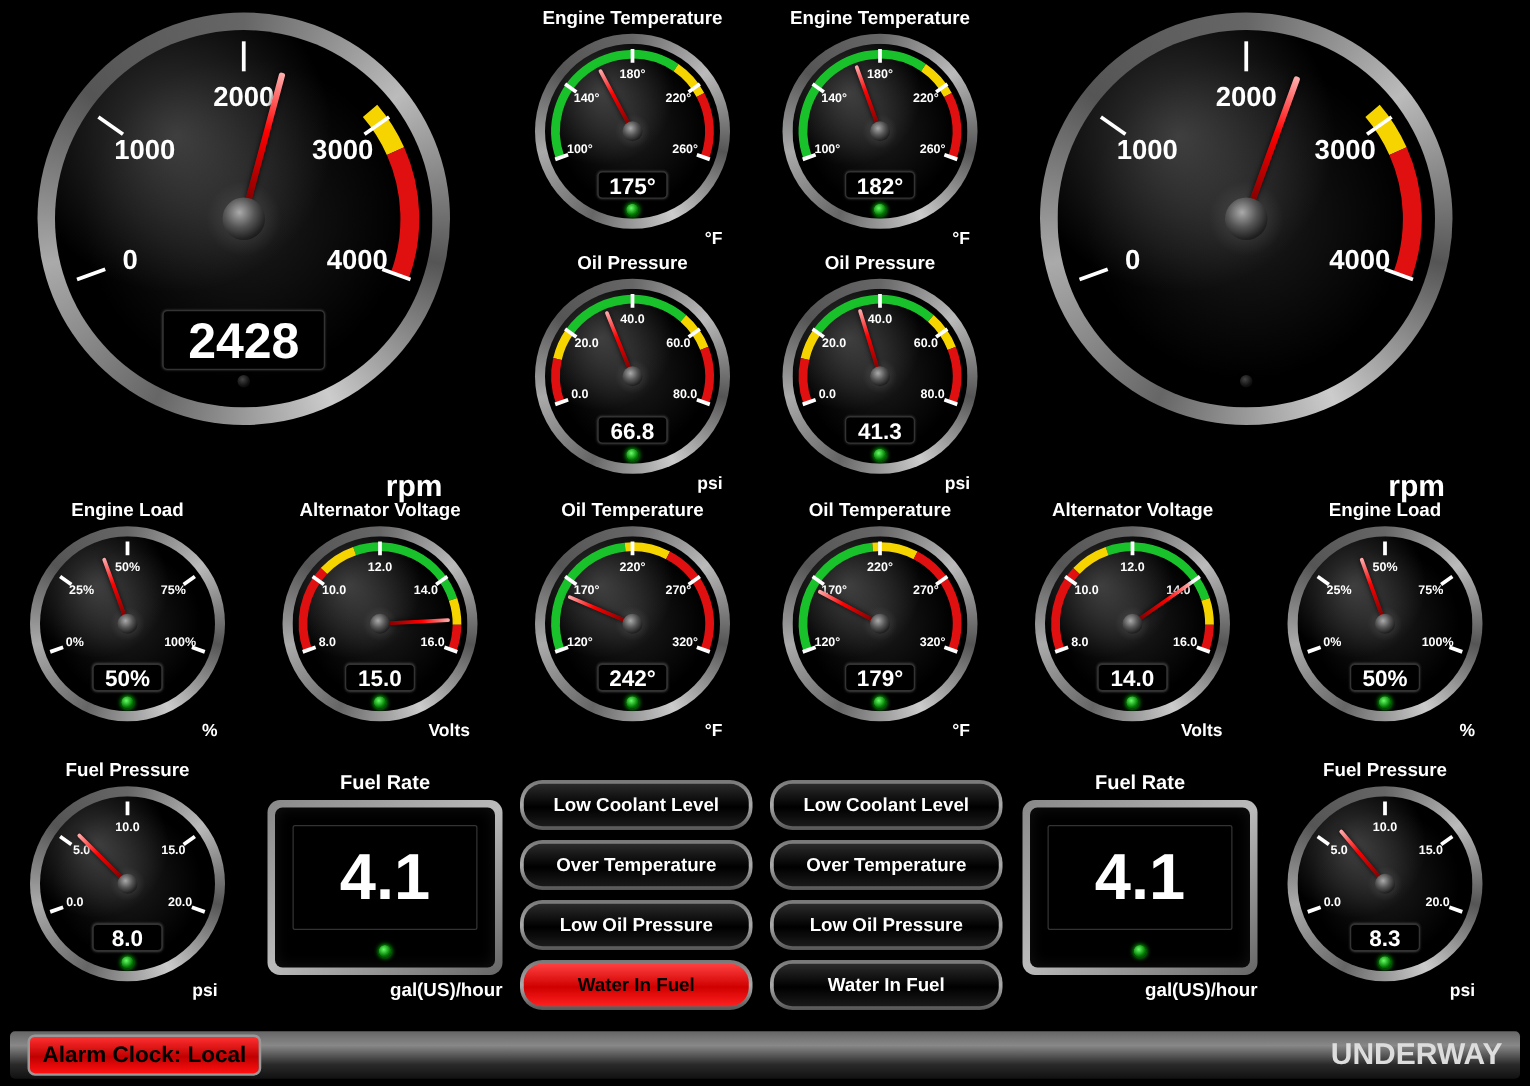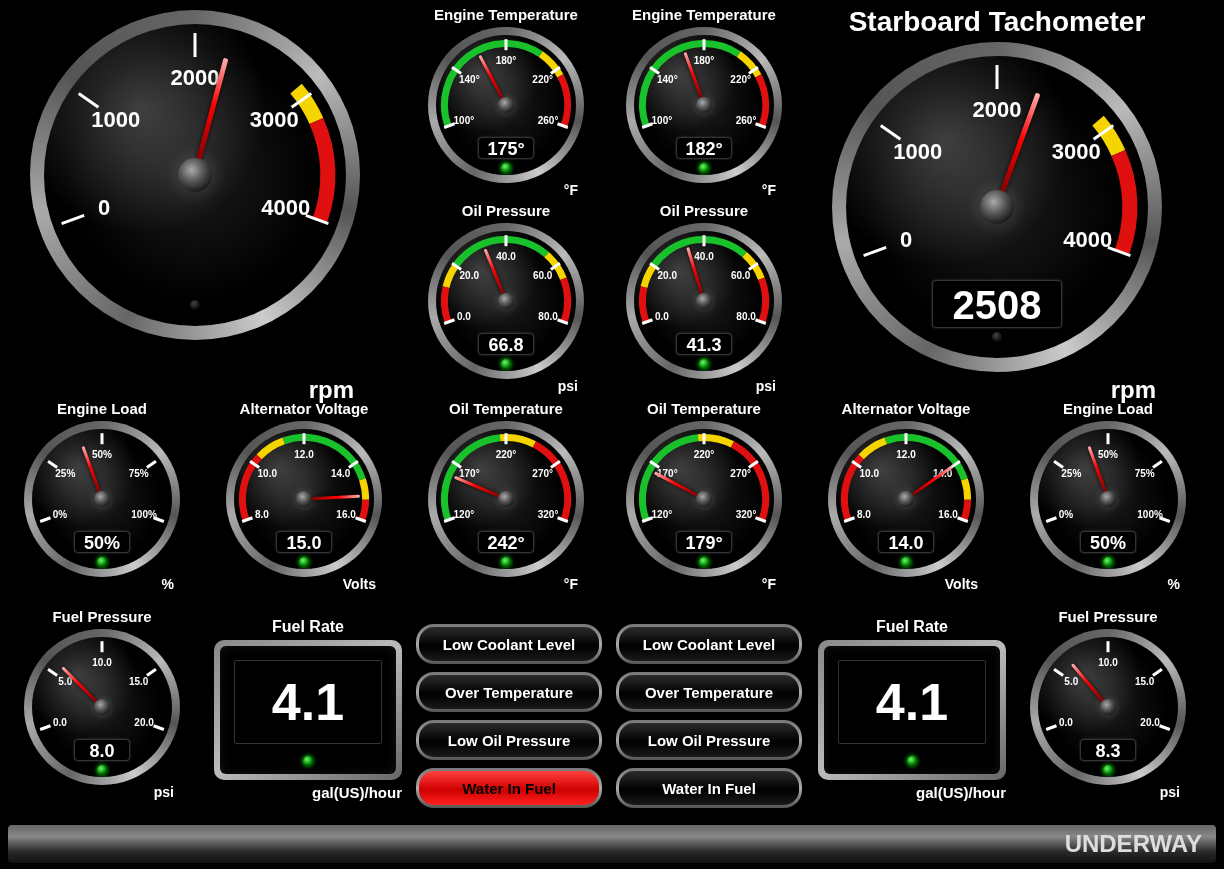--- a/index.html
+++ b/index.html
@@ -194,46 +194,45 @@
           <div class="tick-mark" style="height: 24.16px; transform: translate(-50%, -141.94px) rotate(-55deg); transform-origin: 50% 141.94px; left: 50%; top: 50%; position: absolute;"></div>
           <div class="tick-label" style="left: 71.8371px; top: 95.5696px; font-size: 22px;">1000</div>
           <div class="tick-mark" style="height: 24.16px; transform: translate(-50%, -141.94px) rotate(0deg); transform-origin: 50% 141.94px; left: 50%; top: 50%; position: absolute;"></div>
           <div class="tick-label" style="left: 151px; top: 54.36px; font-size: 22px;">2000</div>
           <div class="tick-mark" style="height: 24.16px; transform: translate(-50%, -141.94px) rotate(55deg); transform-origin: 50% 141.94px; left: 50%; top: 50%; position: absolute;"></div>
           <div class="tick-label" style="left: 230.163px; top: 95.5696px; font-size: 22px;">3000</div>
           <div class="tick-mark" style="height: 24.16px; transform: translate(-50%, -141.94px) rotate(110deg); transform-origin: 50% 141.94px; left: 50%; top: 50%; position: absolute;"></div>
           <div class="tick-label" style="left: 241.812px; top: 184.053px; font-size: 22px;">4000</div>
           <div class="needle" style="height: 120.8px; transform: translate(-50%, -100%) rotate(15deg); width: 5.436px;"></div>
           <div class="hub" style="width: 34px; height: 34px;"></div>
+          <div class="readout" style="width: 130px; height: 48px; line-height: 48px; font-size: 40px; bottom: 30px;">2428</div>
           <div class="led led-dark" style="bottom: 16px;"></div>
         </div>
       </div>
     </div>
     <div class="unit" style="left: 354px; top: 376px; transform: translateX(-100%); font-size: 24px;">rpm</div>
     <div class="gauge" style="left: 832px; top: 6px; width: 330px;">
-      <div class="gauge-title" style="font-size: 28px;">Starboard Tachometer</div>
       <div class="bezel" style="position: relative; width: 330px; height: 330px; padding: 14px; border-radius: 50%; margin-top: 4px;">
         <div class="bezel-inner">
           <svg class="arc-svg" width="302" height="302">
             <path d="M 252.0427447089321 64.70134333788519 A 132.88 132.88 0 0 1 272.39192041154877 96.95283486808768" stroke="#f5d400" stroke-width="15.100000000000001" fill="none" stroke-linecap="butt"></path>
             <path d="M 272.39192041154877 96.95283486808768 A 132.88 132.88 0 0 1 275.8663554500315 196.44763664511487" stroke="#e01010" stroke-width="15.100000000000001" fill="none" stroke-linecap="butt"></path>
           </svg>
           <div class="tick-mark" style="height: 24.16px; transform: translate(-50%, -141.94px) rotate(-110deg); transform-origin: 50% 141.94px; left: 50%; top: 50%; position: absolute;"></div>
           <div class="tick-label" style="left: 60.1881px; top: 184.053px; font-size: 22px;">0</div>
           <div class="tick-mark" style="height: 24.16px; transform: translate(-50%, -141.94px) rotate(-55deg); transform-origin: 50% 141.94px; left: 50%; top: 50%; position: absolute;"></div>
           <div class="tick-label" style="left: 71.8371px; top: 95.5696px; font-size: 22px;">1000</div>
           <div class="tick-mark" style="height: 24.16px; transform: translate(-50%, -141.94px) rotate(0deg); transform-origin: 50% 141.94px; left: 50%; top: 50%; position: absolute;"></div>
           <div class="tick-label" style="left: 151px; top: 54.36px; font-size: 22px;">2000</div>
           <div class="tick-mark" style="height: 24.16px; transform: translate(-50%, -141.94px) rotate(55deg); transform-origin: 50% 141.94px; left: 50%; top: 50%; position: absolute;"></div>
           <div class="tick-label" style="left: 230.163px; top: 95.5696px; font-size: 22px;">3000</div>
           <div class="tick-mark" style="height: 24.16px; transform: translate(-50%, -141.94px) rotate(110deg); transform-origin: 50% 141.94px; left: 50%; top: 50%; position: absolute;"></div>
           <div class="tick-label" style="left: 241.812px; top: 184.053px; font-size: 22px;">4000</div>
           <div class="needle" style="height: 120.8px; transform: translate(-50%, -100%) rotate(20deg); width: 5.436px;"></div>
           <div class="hub" style="width: 34px; height: 34px;"></div>
-          <div class="readout" style="width: 130px; height: 48px; line-height: 48px; font-size: 40px; bottom: 30px;">2508</div>
           <div class="led led-dark" style="bottom: 16px;"></div>
         </div>
       </div>
     </div>
     <div class="unit" style="left: 1156px; top: 376px; transform: translateX(-100%); font-size: 24px;">rpm</div>
     <div class="gauge" style="left: 428px; top: 6px; width: 156px;">
       <div class="gauge-title" style="font-size: 15px;">Engine Temperature</div>
       <div class="bezel" style="position: relative; width: 156px; height: 156px; padding: 8px; border-radius: 50%; margin-top: 4px;">
         <div class="bezel-inner">
           <svg class="arc-svg" width="140" height="140">
@@ -584,14 +583,15 @@
     </div>
     <div class="alarm-pill" style="left: 616px; top: 720px; width: 186px; height: 40px;">
       <div class="alarm-pill-inner">Low Oil Pressure</div>
     </div>
     <div class="alarm-pill" style="left: 616px; top: 768px; width: 186px; height: 40px;">
       <div class="alarm-pill-inner">Water In Fuel</div>
     </div>
   </div>
 
 <div class="bottom-bar">
+  <div class="alarm-clock">Alarm Clock: Local</div>
   <span>UNDERWAY</span>
 </div>
 
 </body></html>

